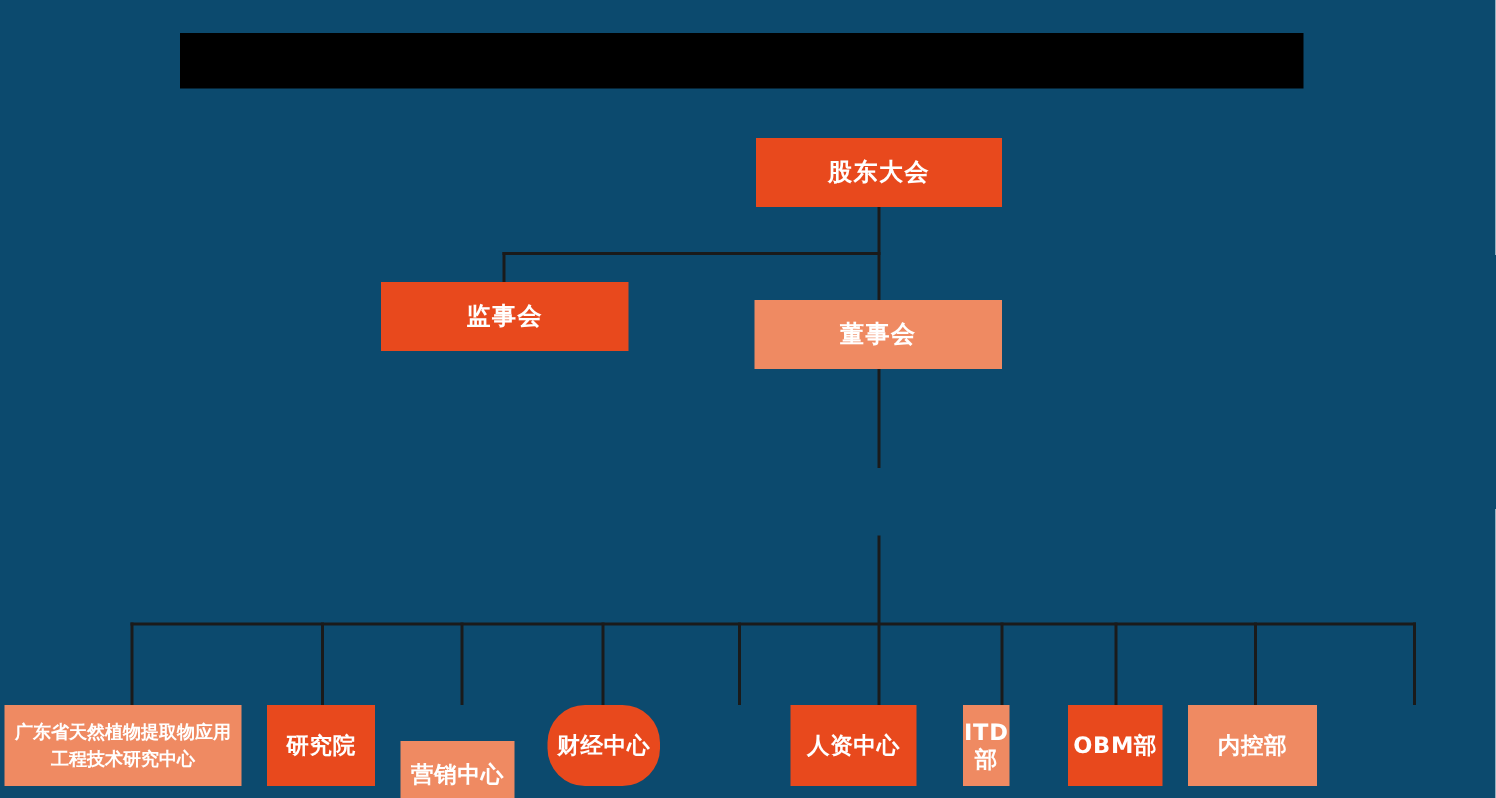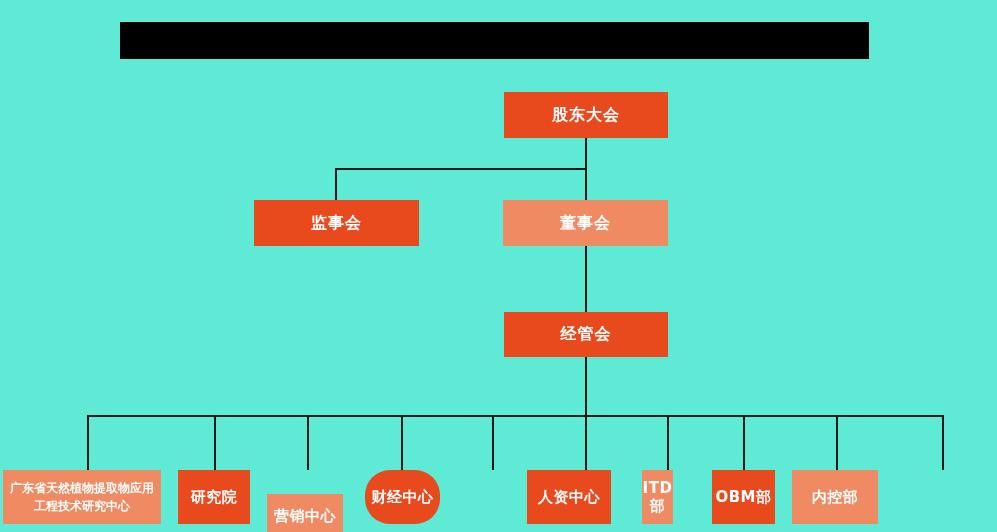--- a/index.html
+++ b/index.html
@@ -4,21 +4,21 @@
 <style>
   html, body {
     margin: 0;
     padding: 0;
     background: #ffffff;
   }
   .canvas {
     position: relative;
     width: 997px;
     height: 532px;
-    background: #5eead4;
+    background: #0c4a6e;
     overflow: hidden;
     font-family: "DejaVu Sans", "Liberation Sans", sans-serif;
   }
   .title-bar {
     position: absolute;
     left: 120px;
     top: 22px;
     width: 749px;
     height: 37px;
     background: #000000;
@@ -68,24 +68,23 @@
   <div class="vline" style="left:307px; top:415px; height:55px;"></div>
   <div class="vline" style="left:401px; top:415px; height:55px;"></div>
   <div class="vline" style="left:492px; top:415px; height:55px;"></div>
   <div class="vline" style="left:667px; top:415px; height:55px;"></div>
   <div class="vline" style="left:743px; top:415px; height:55px;"></div>
   <div class="vline" style="left:836px; top:415px; height:55px;"></div>
   <div class="vline" style="left:942px; top:415px; height:55px;"></div>
 
   <div class="node lvl primary" style="left:504px; top:92px; width:164px; height:46px;">股东大会</div>
 
-  <div class="node lvl primary" style="left:254px; top:200px; width:165px; height:46px;">监事会</div>
+  <div class="node lvl primary" style="left:254px; top:188px; width:165px; height:46px;">监事会</div>
   <div class="node lvl secondary" style="left:503px; top:200px; width:165px; height:46px;">董事会</div>
 
-  <div class="node lvl primary" style="left:504px; top:312px; width:164px; height:45px;">经管会</div>
 
   <div class="node dept small secondary" style="left:3px; top:470px; width:158px; height:54px;">广东省天然植物提取物应用工程技术研究中心</div>
   <div class="node dept primary" style="left:178px; top:470px; width:72px; height:54px;">研究院</div>
   <div class="node dept secondary" style="left:267px; top:494px; width:76px; height:44px;">营销中心</div>
   <div class="node dept primary" style="left:365px; top:470px; width:75px; height:54px;border-radius:25px;">财经中心</div>
   <div class="node dept primary" style="left:527px; top:470px; width:84px; height:54px;">人资中心</div>
   <div class="node dept secondary" style="left:642px; top:470px; width:31px; height:54px;">ITD部</div>
   <div class="node dept primary" style="left:712px; top:470px; width:63px; height:54px;">OBM部</div>
   <div class="node dept secondary" style="left:792px; top:470px; width:86px; height:54px;">内控部</div>
 

